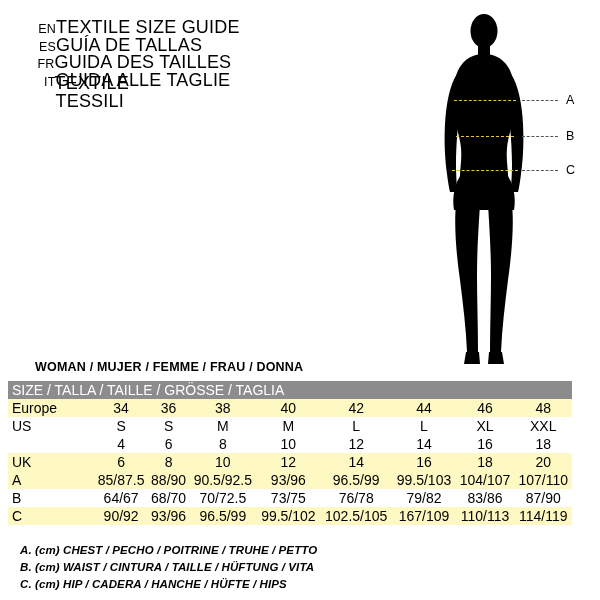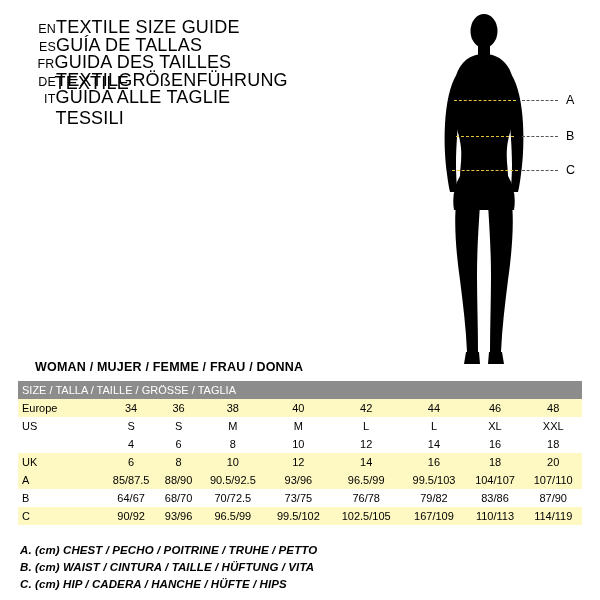--- a/index.html
+++ b/index.html
@@ -77,25 +77,25 @@
     top: 360px;
     font-size: 12.5px;
     font-weight: bold;
     letter-spacing: 0.2px;
     margin-left: 15px;
   }
 
   
   #size-table {
     position: absolute;
-    left: 18px;
+    left: 8px;
     top: 381px;
     width: 564px;
     border-collapse: collapse;
-    font-size: 11px;
+    font-size: 14px;
   }
   #size-table td {
     padding: 0;
     height: 18px;
     line-height: 18px;
     vertical-align: middle;
   }
   .row-head {
     background: #8c8c8c;
     color: #ffffff;
@@ -149,24 +149,20 @@
     </div>
     <div class="lang-row">
       <div class="lang-code">ES</div>
       <div class="lang-text">GUÍA DE TALLAS</div>
     </div>
     <div class="lang-row">
       <div class="lang-code">FR</div>
       <div class="lang-text">GUIDA DES TAILLES TEXTILE</div>
     </div>
     <div class="lang-row">
-      <div class="lang-code">DE</div>
-      <div class="lang-text">TEXTILGRÖßENFÜHRUNG</div>
-    </div>
-    <div class="lang-row">
       <div class="lang-code">IT</div>
       <div class="lang-text">GUIDA ALLE TAGLIE TESSILI</div>
     </div>
   </div>
 
   <div id="figure">
     <svg width="160" height="368" viewBox="0 0 160 368">
       <g fill="#000000">
 
         <ellipse cx="54" cy="23" rx="13.5" ry="17"></ellipse>

